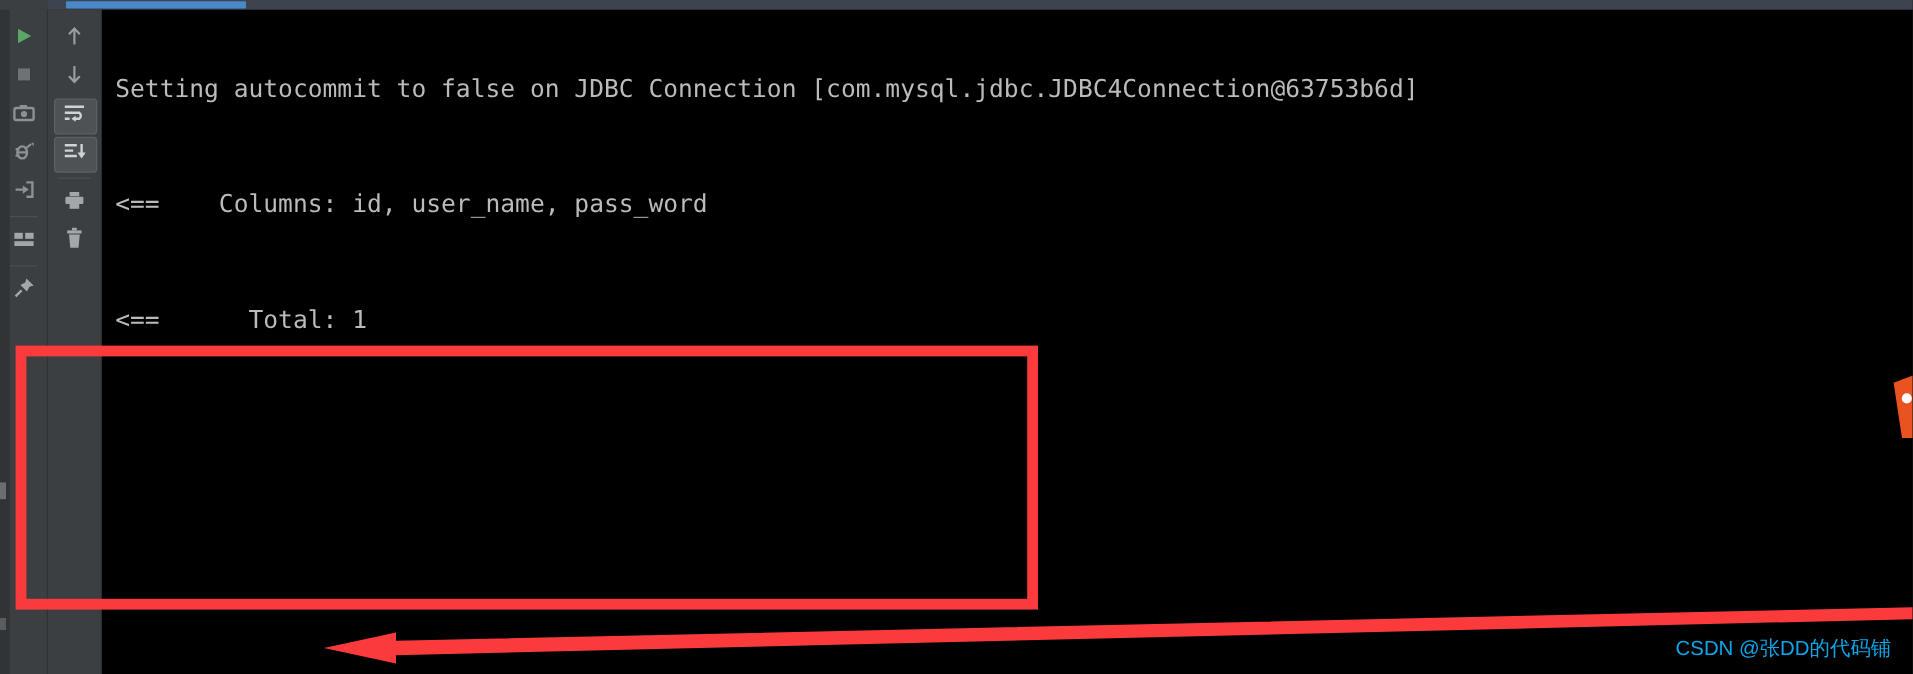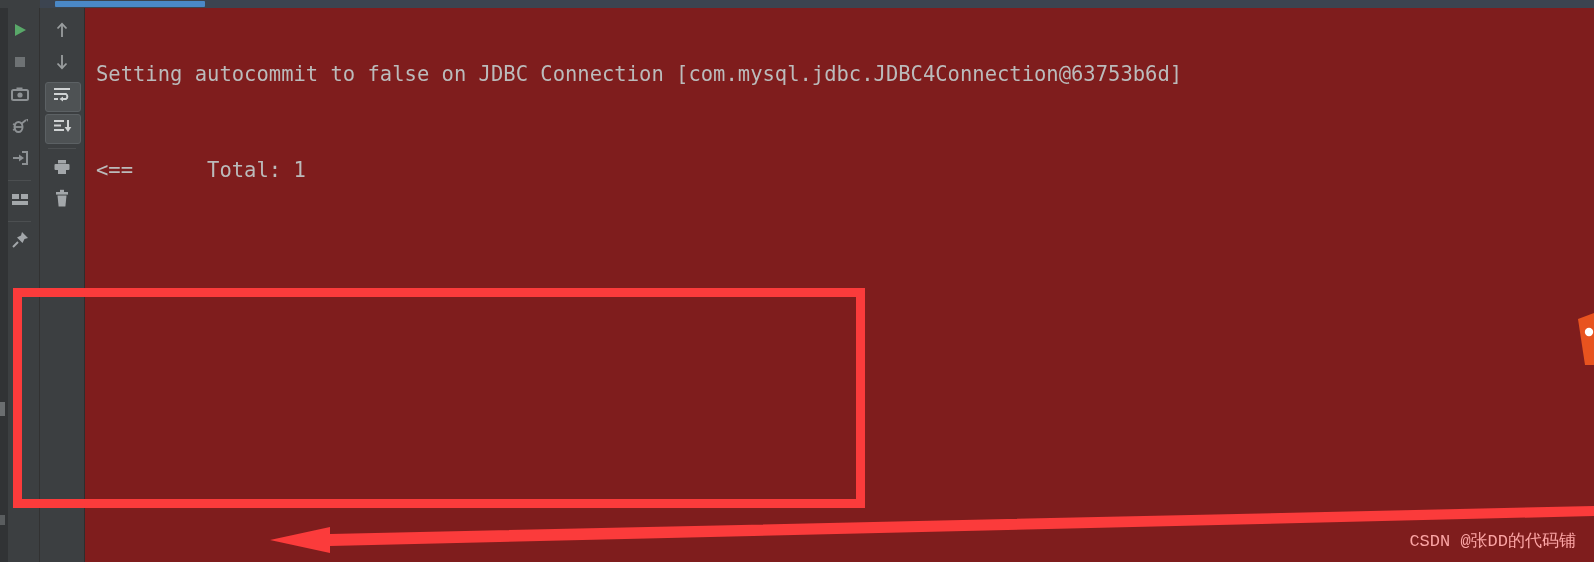--- a/index.html
+++ b/index.html
@@ -34,21 +34,21 @@
   }
   .tbtn.sel::before{
     content:"";position:absolute;left:5px;top:2px;width:34px;height:28px;
     background:#4e5254;border:1px solid #5c6164;border-radius:3px;
   }
   .tbtn svg{position:relative;z-index:2;}
   .tsep{height:1px;margin:4px 8px;background:#4c4f51;}
   
   #console{
     position:absolute;left:85px;top:8px;right:0;bottom:0;
-    background:#7f1d1d;overflow:hidden;text-decoration:underline;
+    background:#000000;overflow:hidden;text-decoration:underline;
   }
   #console .lines{
     position:absolute;left:11px;top:-14px;
     font-size:20.5px;line-height:32px;
     color:#bbbbbb;white-space:pre;
     letter-spacing:0px;
   }
   .line{height:32px;}
   
   #redbox{
@@ -57,22 +57,22 @@
   }
   
   #arrow{position:absolute;left:250px;top:500px;z-index:31;pointer-events:none;}
   
   #rightmark{
     position:absolute;right:0;top:313px;z-index:25;
   }
   
   #watermark{
     position:absolute;right:18px;bottom:10px;
-    font-family:Liberation Mono, monospace;
-    font-size:17px;color:#fca5a5;z-index:35;white-space:nowrap;
+    font-family:Liberation Sans, sans-serif;
+    font-size:17px;color:#0ea5e9;z-index:35;white-space:nowrap;
   }
   
   #edgestrip{position:absolute;left:0;top:8px;width:8px;height:554px;background:#313335;z-index:5;}
   #edgemark{position:absolute;left:0;top:402px;width:5px;height:14px;background:#6b6e70;z-index:6;}
   #edgemark2{position:absolute;left:0;top:515px;width:5px;height:10px;background:#5a5d5f;z-index:6;}
 </style>
 </head>
 <body>
 
 <div id="topstrip">
@@ -205,20 +205,21 @@
         <rect x="7" y="0.8" width="4" height="2.2" fill="#a3a7aa"></rect>
         <path d="M4.5 6.5 H13.5 L12.4 17.5 H5.6 Z" fill="#a3a7aa"></path>
       </svg>
     </span>
   </div>
 </div>
 
 <div id="console">
   <div class="lines">
     <div class="line">Setting autocommit to false on JDBC Connection [com.mysql.jdbc.JDBC4Connection@63753b6d]</div>
+    <div class="line">&lt;==    Columns: id, user_name, pass_word</div>
     <div class="line">&lt;==      Total: 1</div>
     
     
     
     
     
     
     
     
     

